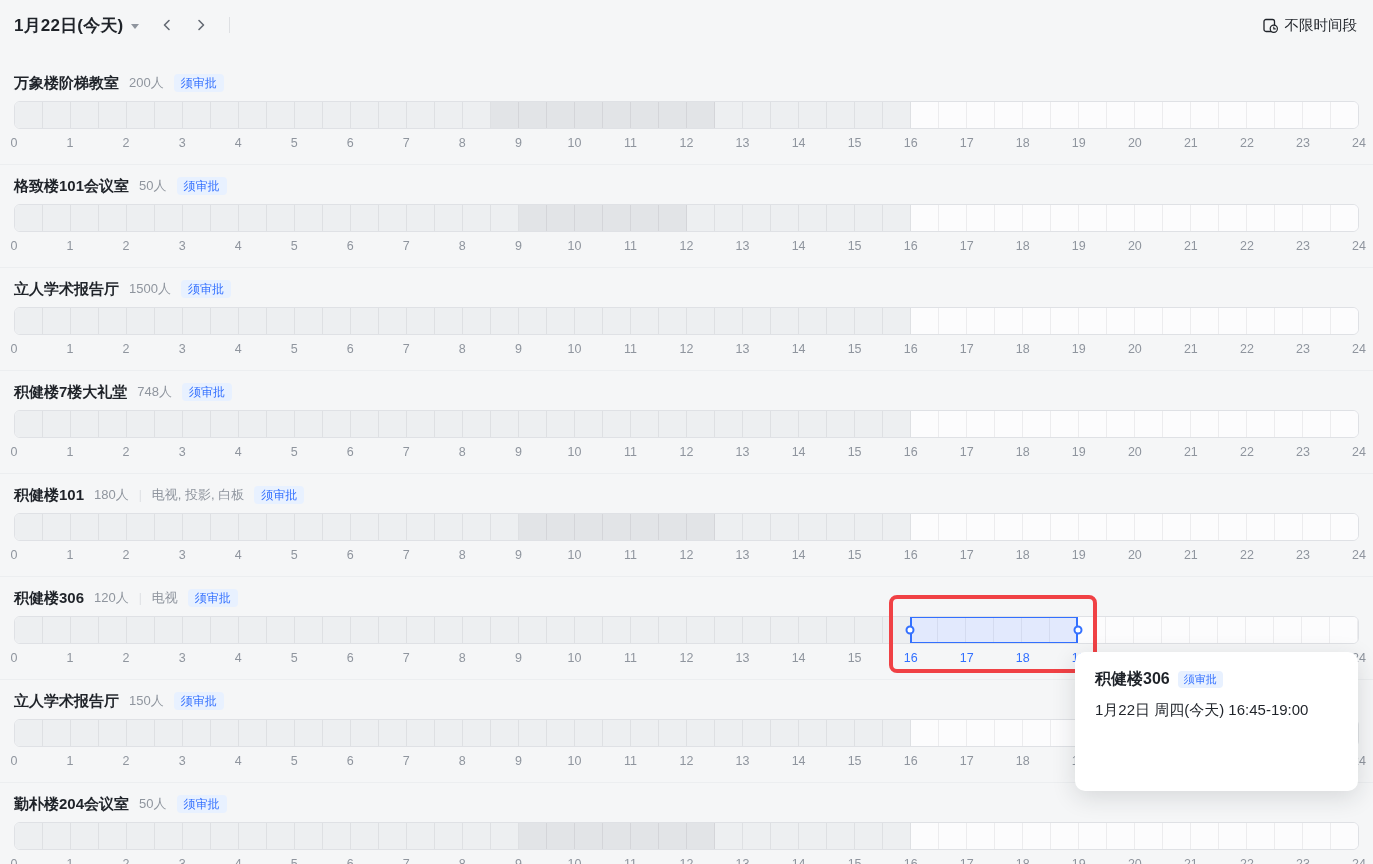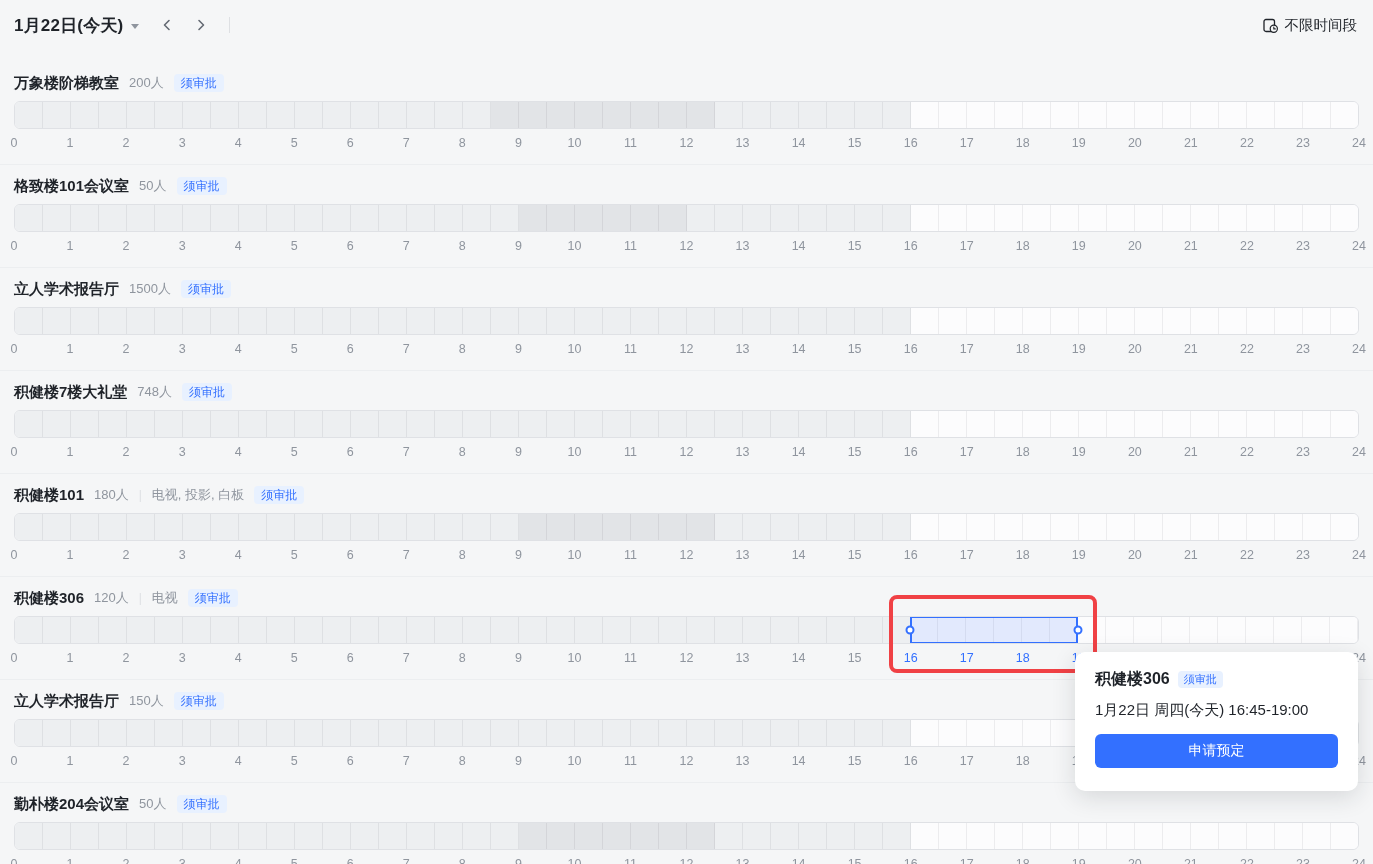--- a/index.html
+++ b/index.html
@@ -807,14 +807,13 @@
     </div>
   </div>
 </div>
 
 <div class="popup">
   <div class="popup-title-row">
     <span class="popup-title">积健楼306</span>
     <span class="popup-badge">须审批</span>
   </div>
   <div class="popup-datetime">1月22日 周四(今天) 16:45-19:00</div>
-  <button class="popup-btn">申请预定</button>
 </div>
 
 </body></html>

